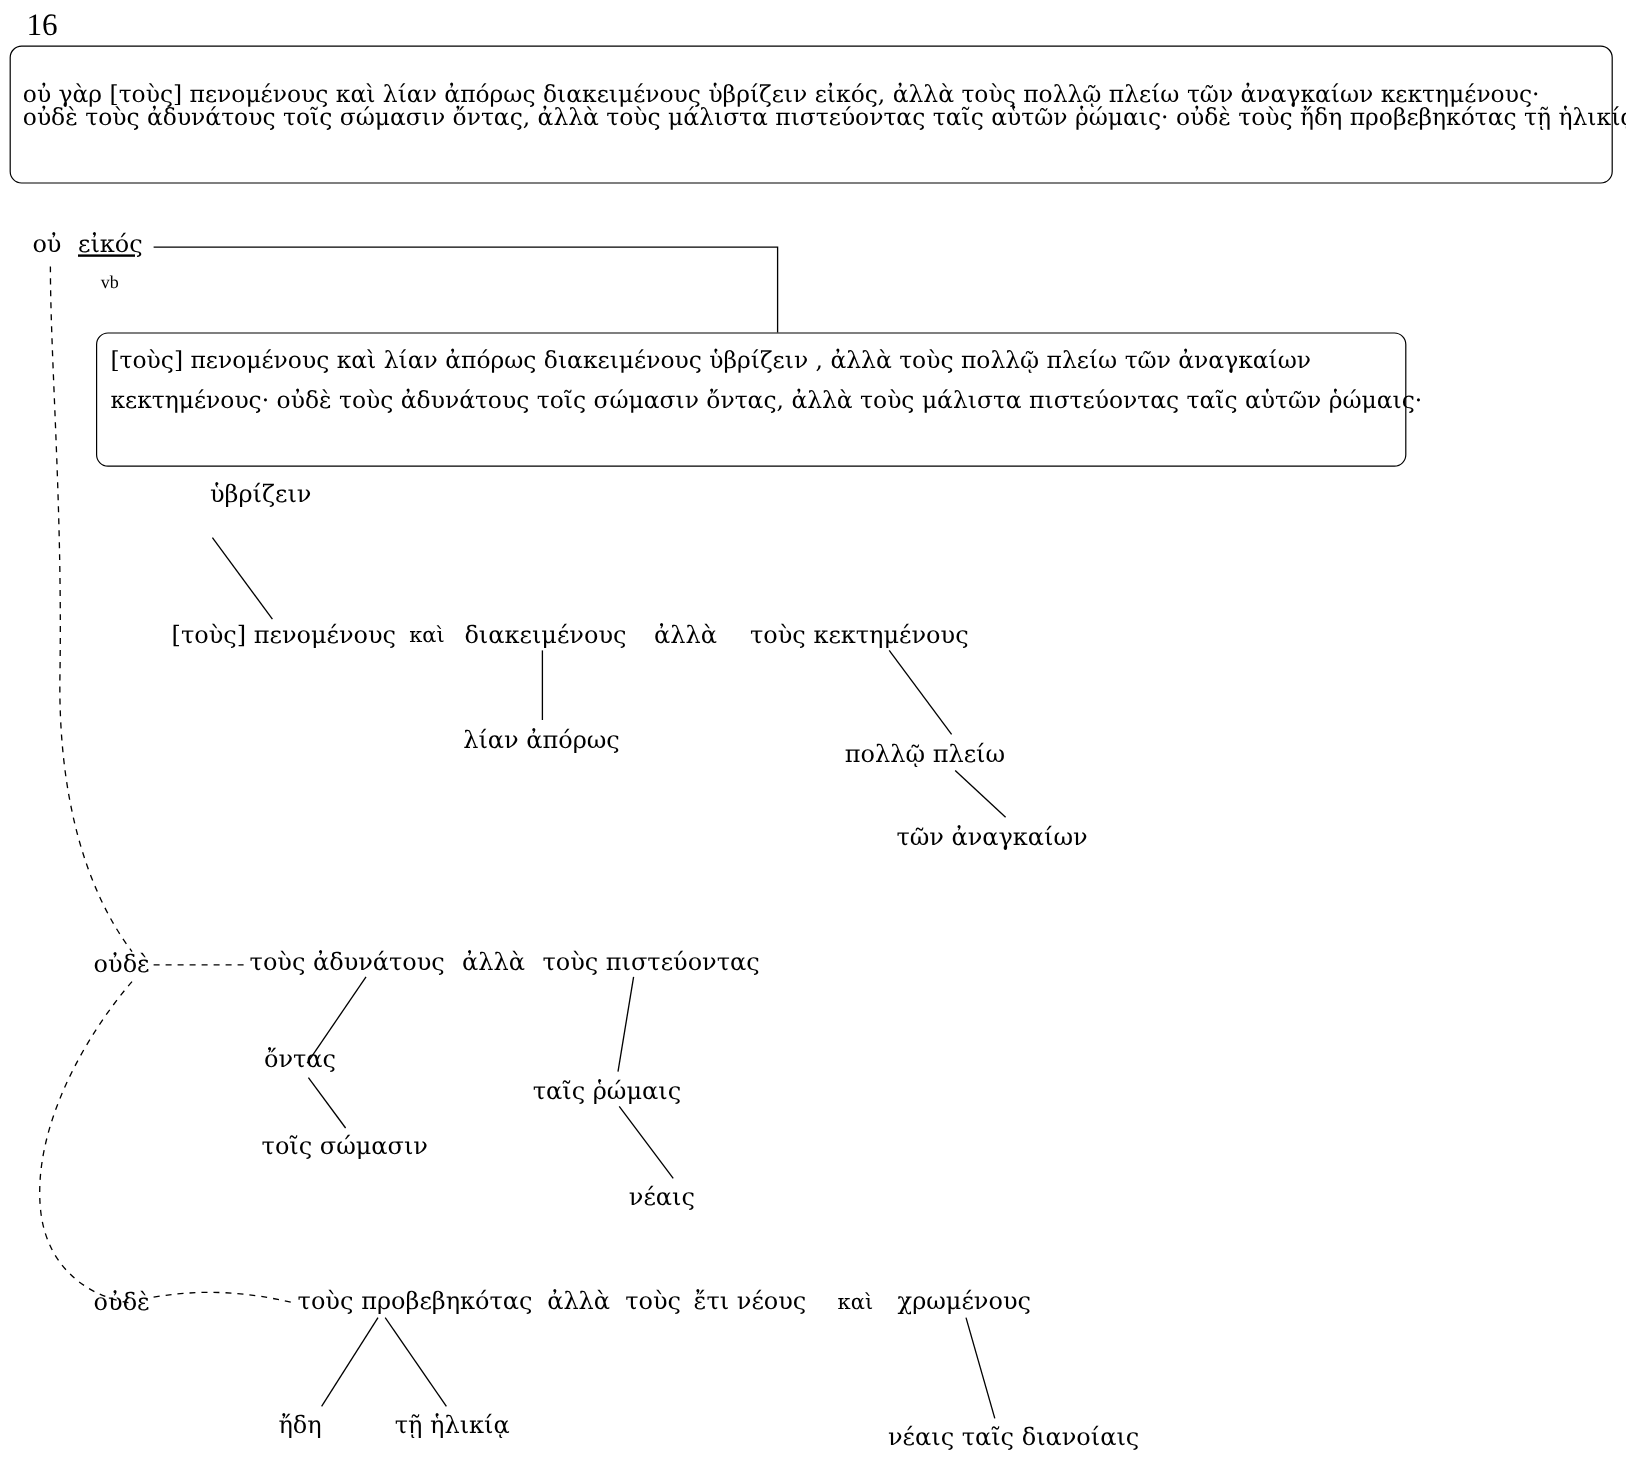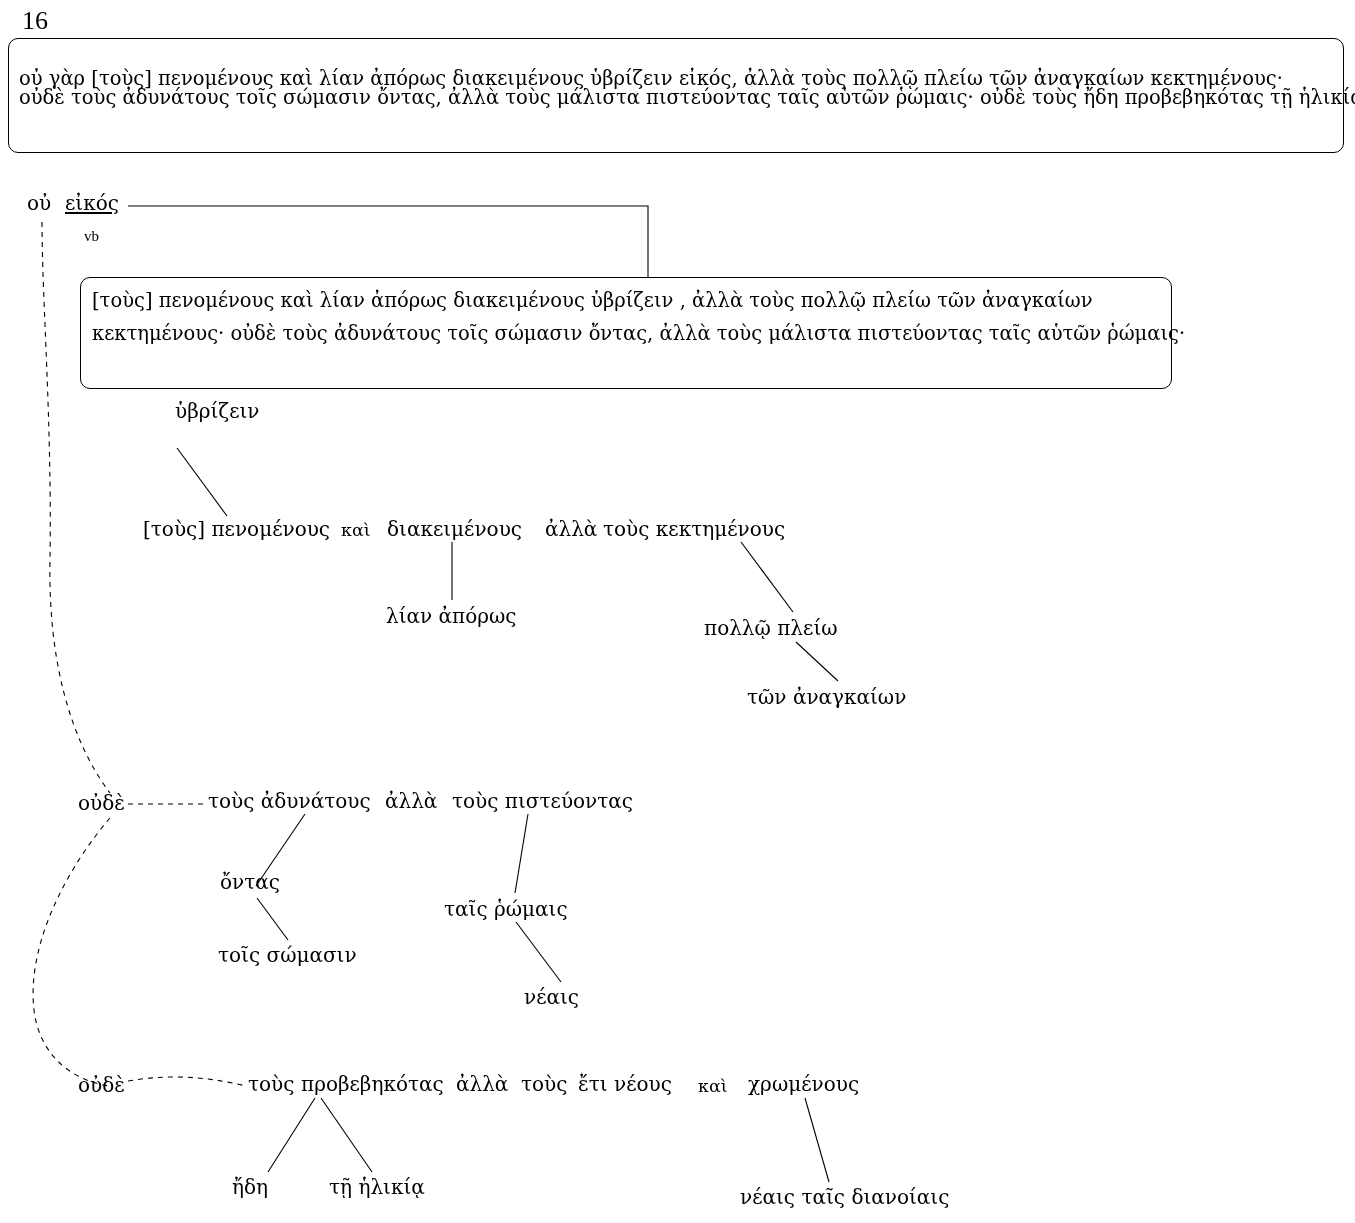--- a/index.html
+++ b/index.html
@@ -69,21 +69,21 @@
     <div class="ln" style="left:11px;top:11px;">[τοὺς] πενομένους καὶ λίαν ἀπόρως διακειμένους ὑβρίζειν , ἀλλὰ τοὺς πολλῷ πλείω τῶν ἀναγκαίων</div>
     <div class="ln" style="left:11px;top:44px;">κεκτημένους· οὐδὲ τοὺς ἀδυνάτους τοῖς σώμασιν ὄντας, ἀλλὰ τοὺς μάλιστα πιστεύοντας ταῖς αὑτῶν ῥώμαις·</div>
   </div>
 
   <div class="node" style="left:152px;top:400px;margin-left:23px;">ὑβρίζειν</div>
   <div class="node" style="left:143px;top:518px;">[τοὺς] πενομένους</div>
   <div class="node sm" style="left:341px;top:519px;">καὶ</div>
   <div class="node" style="left:387px;top:518px;">διακειμένους</div>
   <div class="node" style="left:386px;top:605px;">λίαν ἀπόρως</div>
   <div class="node" style="left:545px;top:518px;">ἀλλὰ</div>
-  <div class="node" style="left:603px;top:518px;">τοὺς κεκτημένους</div>
+  <div class="node" style="left:625px;top:518px;">τοὺς κεκτημένους</div>
   <div class="node" style="left:704px;top:617px;">πολλῷ πλείω</div>
   <div class="node" style="left:747px;top:686px;">τῶν ἀναγκαίων</div>
 
   <div class="node" style="left:78px;top:792px;">οὐδὲ</div>
   <div class="node" style="left:208px;top:790px;">τοὺς ἀδυνάτους</div>
   <div class="node" style="left:385px;top:790px;">ἀλλὰ</div>
   <div class="node" style="left:452px;top:790px;">τοὺς πιστεύοντας</div>
   <div class="node" style="left:220px;top:871px;">ὄντας</div>
   <div class="node" style="left:218px;top:944px;">τοῖς σώμασιν</div>
   <div class="node" style="left:444px;top:898px;">ταῖς  ῥώμαις</div>

